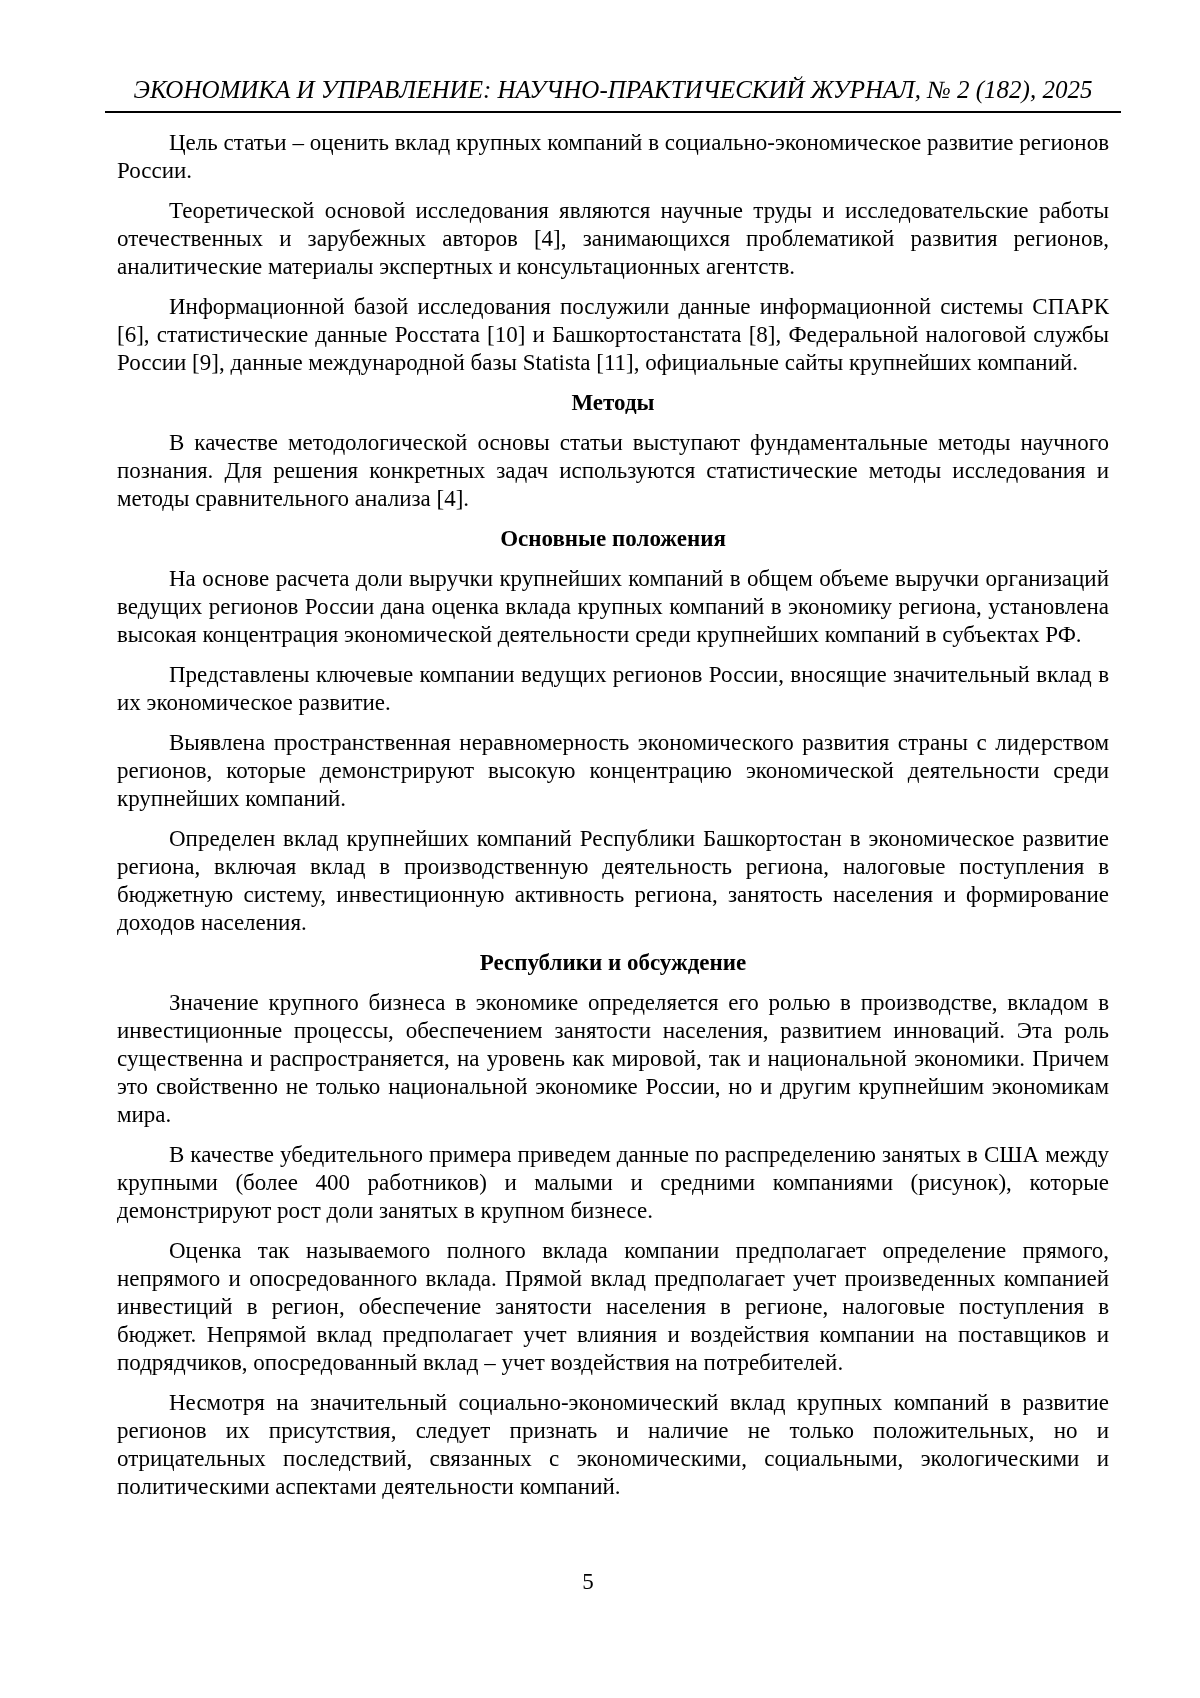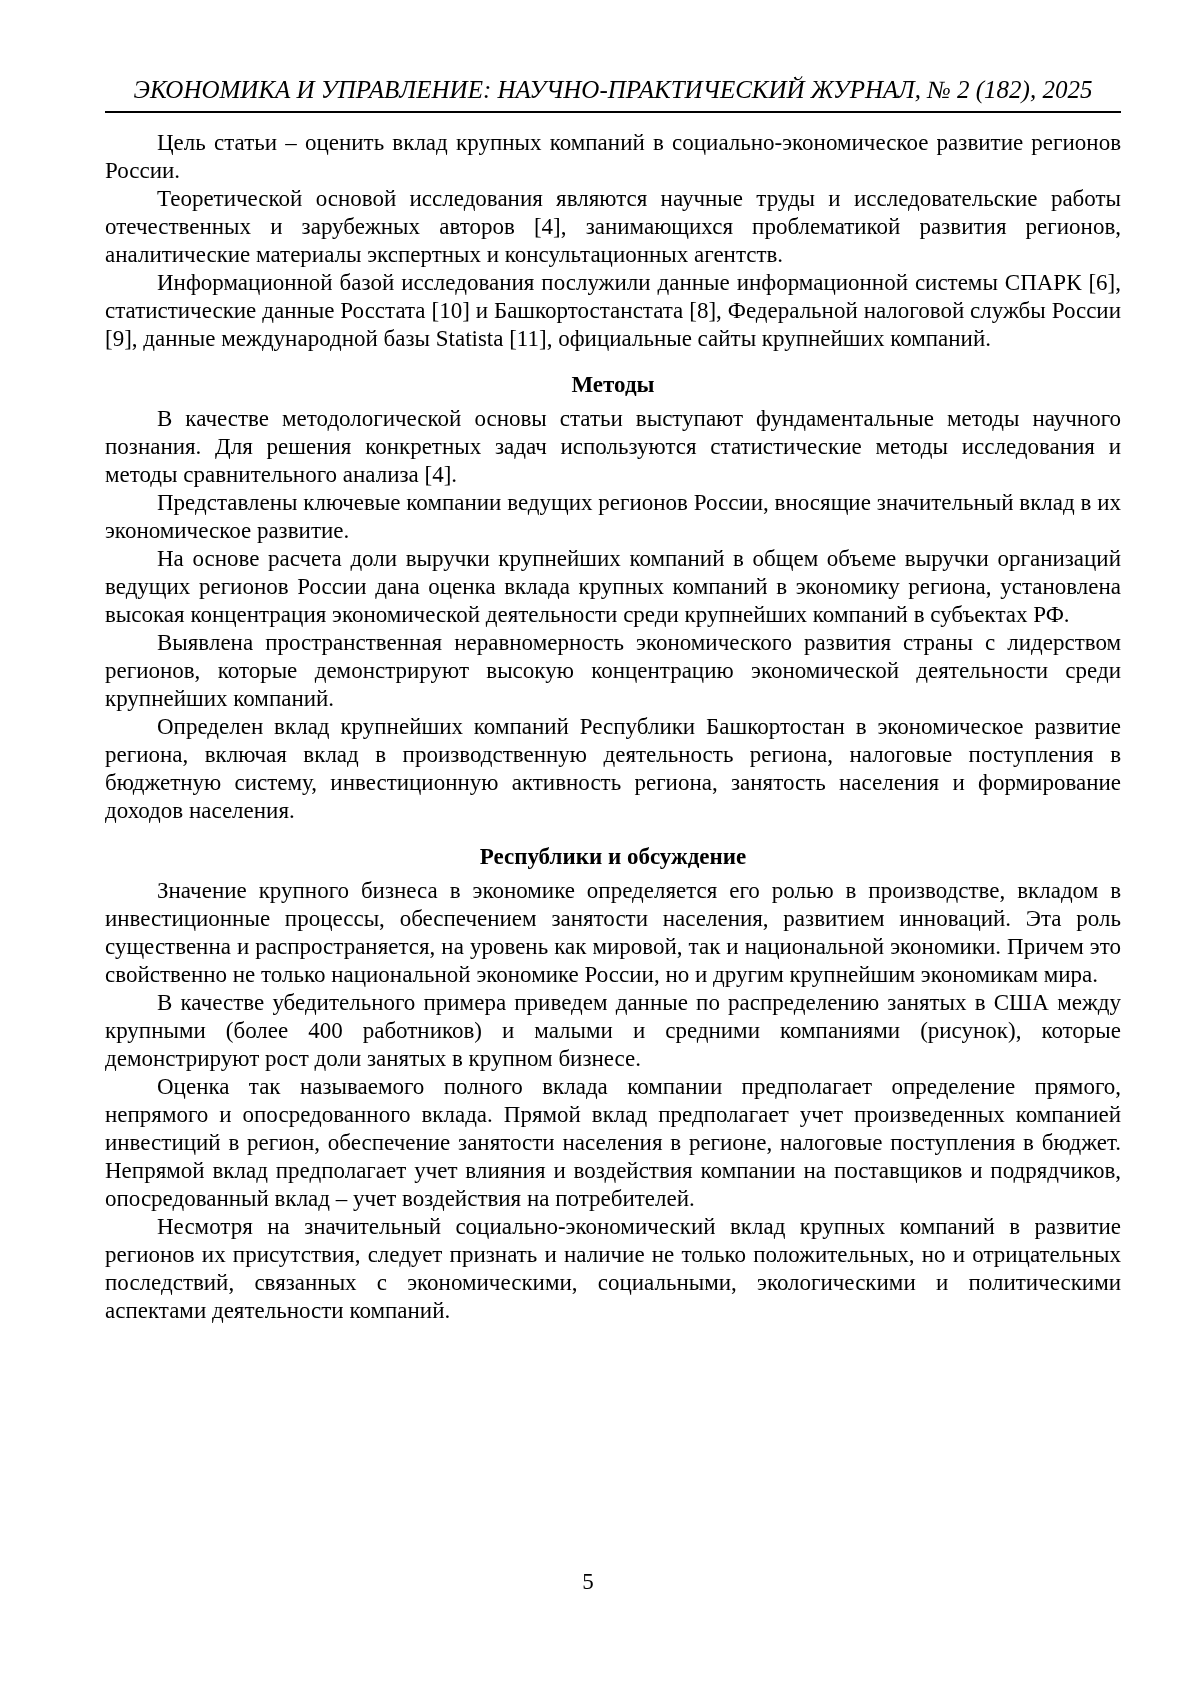--- a/index.html
+++ b/index.html
@@ -34,28 +34,28 @@
   .header-rule {
     margin-top: 7px;
     border: 0;
     border-top: 2px solid #000000;
     height: 0;
   }
   .body-text {
     margin-top: 16px;
   }
   .body-text p {
-    margin: 0;
+    margin: 12px;
     font-size: 23px;
     line-height: 28px;
     text-align: justify;
     text-indent: 52px;
   }
   .body-text h3 {
-    margin: 18px 0 6px 0;
+    margin: 12px 0 6px 0;
     font-size: 23px;
     line-height: 28px;
     font-weight: bold;
     text-align: center;
     text-indent: 0;
   }
   .page-number {
     position: absolute;
     left: 0;
     top: 1568px;
@@ -73,22 +73,23 @@
 
     <div class="journal-header">ЭКОНОМИКА И УПРАВЛЕНИЕ: НАУЧНО-ПРАКТИЧЕСКИЙ ЖУРНАЛ, № 2 (182), 2025</div>
     <hr class="header-rule">
 
     <div class="body-text">
       <p>Цель статьи – оценить вклад крупных компаний в социально-экономическое развитие регионов России.</p>
       <p>Теоретической основой исследования являются научные труды и исследовательские работы отечественных и зарубежных авторов [4], занимающихся проблематикой развития регионов, аналитические материалы экспертных и консультационных агентств.</p>
       <p>Информационной базой исследования послужили данные информационной системы СПАРК [6], статистические данные Росстата [10] и Башкортостанстата [8], Федеральной налоговой службы России [9], данные международной базы Statista [11], официальные сайты крупнейших компаний.</p>
       <h3>Методы</h3>
       <p>В качестве методологической основы статьи выступают фундаментальные методы научного познания. Для решения конкретных задач используются статистические методы исследования и методы сравнительного анализа [4].</p>
+      <h3>Основные положения</h3>
+      <p>На основе расчета доли выручки крупнейших компаний в общем объеме выручки организаций ведущих регионов России дана оценка вклада крупных компаний в экономику региона, установлена высокая концентрация экономической деятельности среди крупнейших компаний в субъектах РФ.</p>
       <p>Представлены ключевые компании ведущих регионов России, вносящие значительный вклад в их экономическое развитие.</p>
-      <p>На основе расчета доли выручки крупнейших компаний в общем объеме выручки организаций ведущих регионов России дана оценка вклада крупных компаний в экономику региона, установлена высокая концентрация экономической деятельности среди крупнейших компаний в субъектах РФ.</p>
       <p>Выявлена пространственная неравномерность экономического развития страны с лидерством регионов, которые демонстрируют высокую концентрацию экономической деятельности среди крупнейших компаний.</p>
       <p>Определен вклад крупнейших компаний Республики Башкортостан в экономическое развитие региона, включая вклад в производственную деятельность региона, налоговые поступления в бюджетную систему, инвестиционную активность региона, занятость населения и формирование доходов населения.</p>
       <h3>Республики и обсуждение</h3>
       <p>Значение крупного бизнеса в экономике определяется его ролью в производстве, вкладом в инвестиционные процессы, обеспечением занятости населения, развитием инноваций. Эта роль существенна и распространяется, на уровень как мировой, так и национальной экономики. Причем это свойственно не только национальной экономике России, но и другим крупнейшим экономикам мира.</p>
       <p>В качестве убедительного примера приведем данные по распределению занятых в США между крупными (более 400 работников) и малыми и средними компаниями (рисунок), которые демонстрируют рост доли занятых в крупном бизнесе.</p>
       <p>Оценка так называемого полного вклада компании предполагает определение прямого, непрямого и опосредованного вклада. Прямой вклад предполагает учет произведенных компанией инвестиций в регион, обеспечение занятости населения в регионе, налоговые поступления в бюджет. Непрямой вклад предполагает учет влияния и воздействия компании на поставщиков и подрядчиков, опосредованный вклад – учет воздействия на потребителей.</p>
       <p>Несмотря на значительный социально-экономический вклад крупных компаний в развитие регионов их присутствия, следует признать и наличие не только положительных, но и отрицательных последствий, связанных с экономическими, социальными, экологическими и политическими аспектами деятельности компаний.</p>
     </div>
   </div>
 

